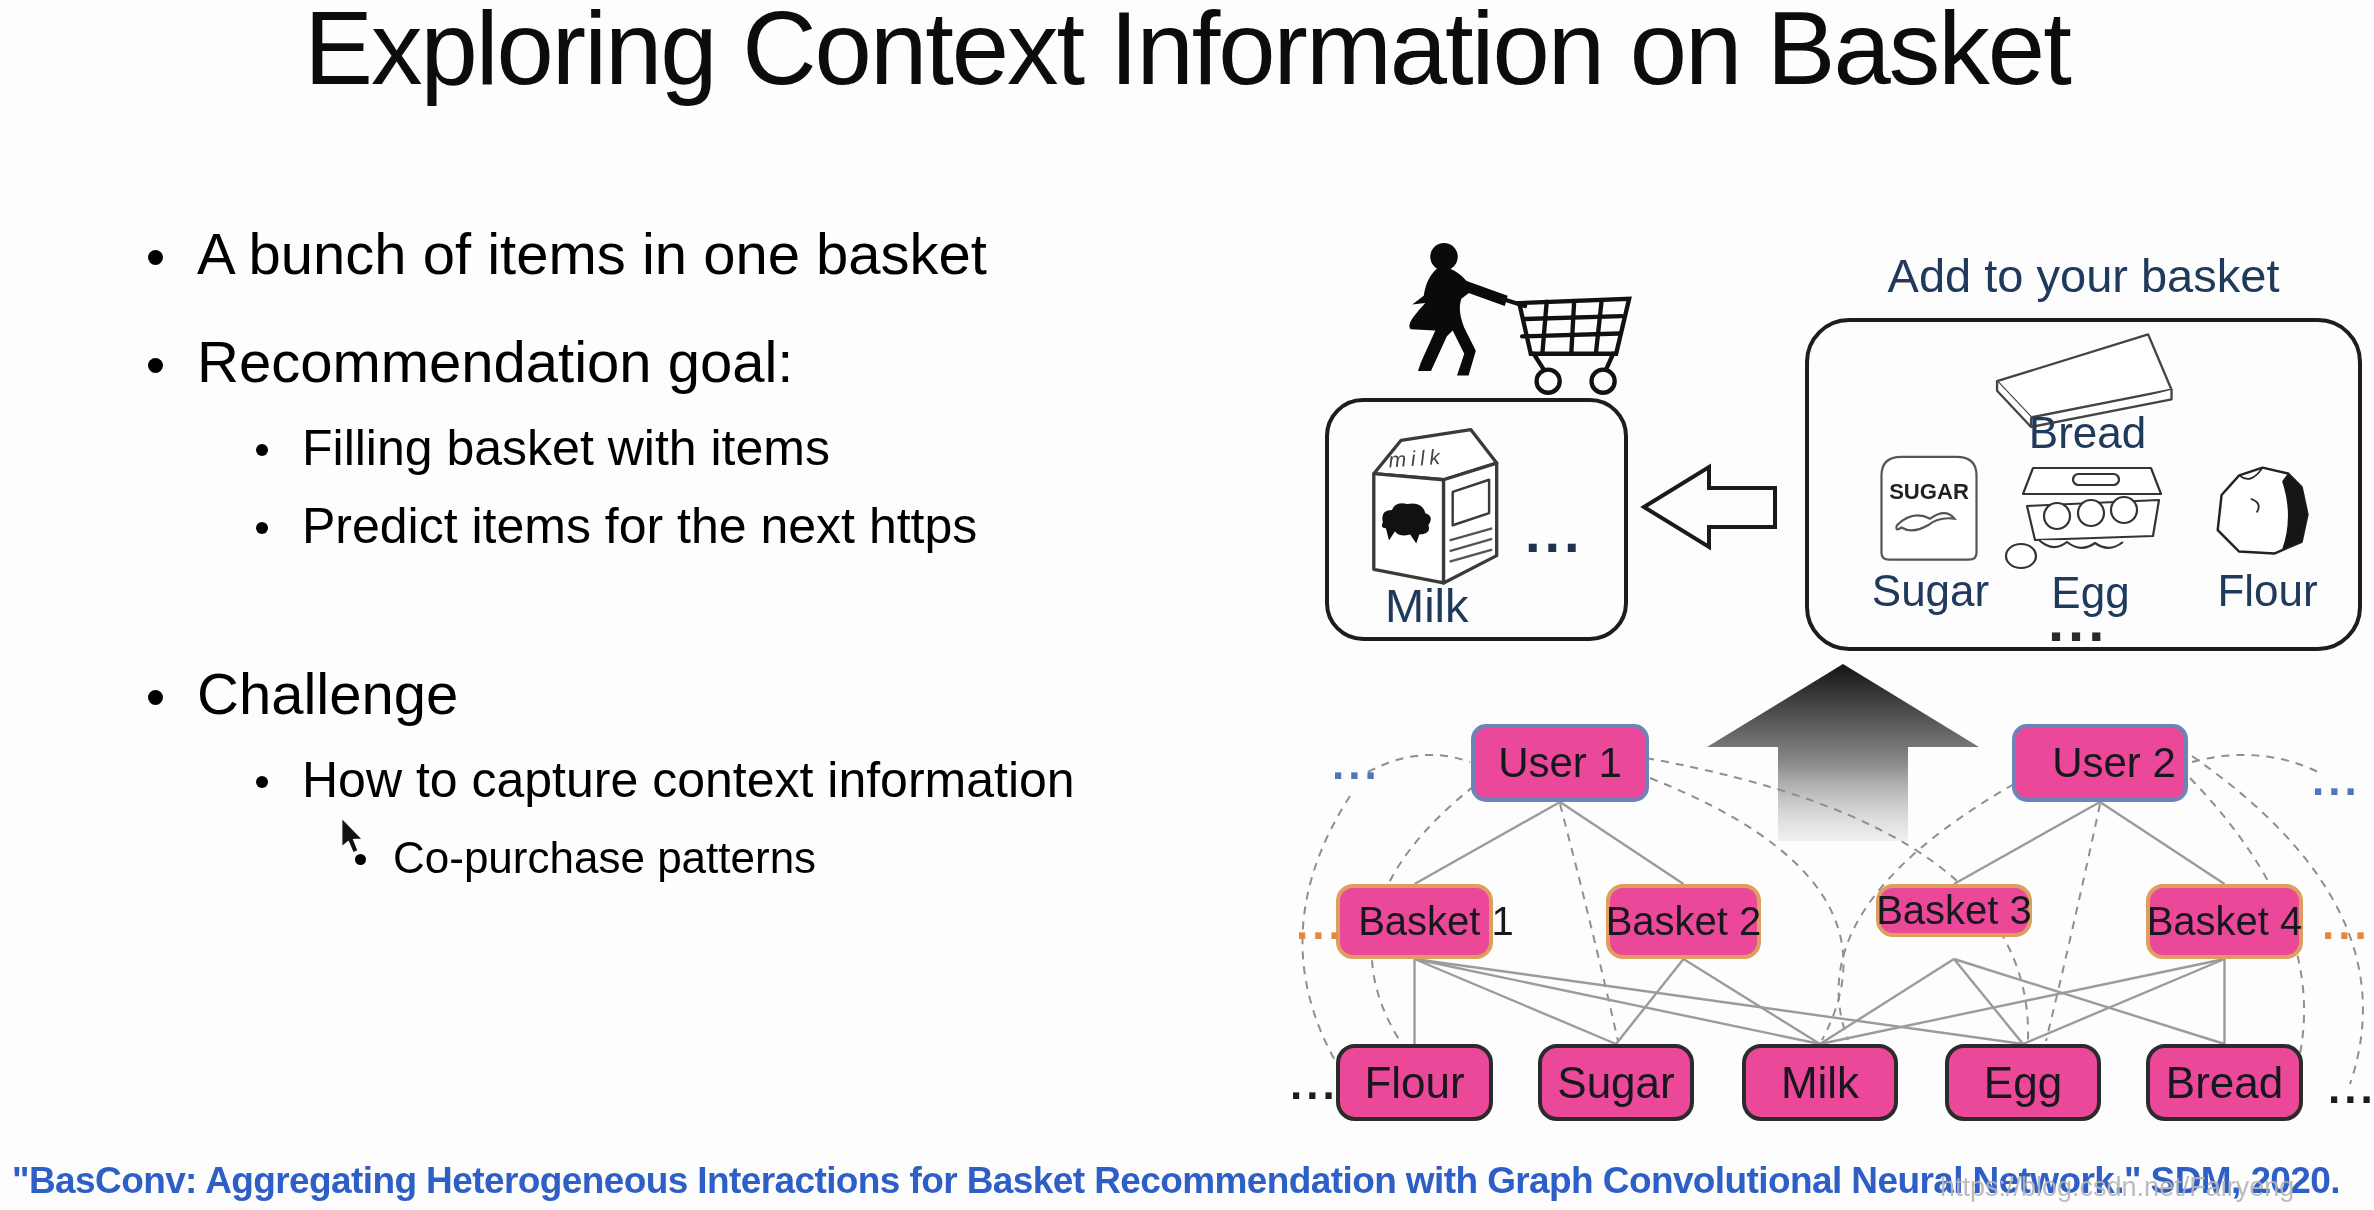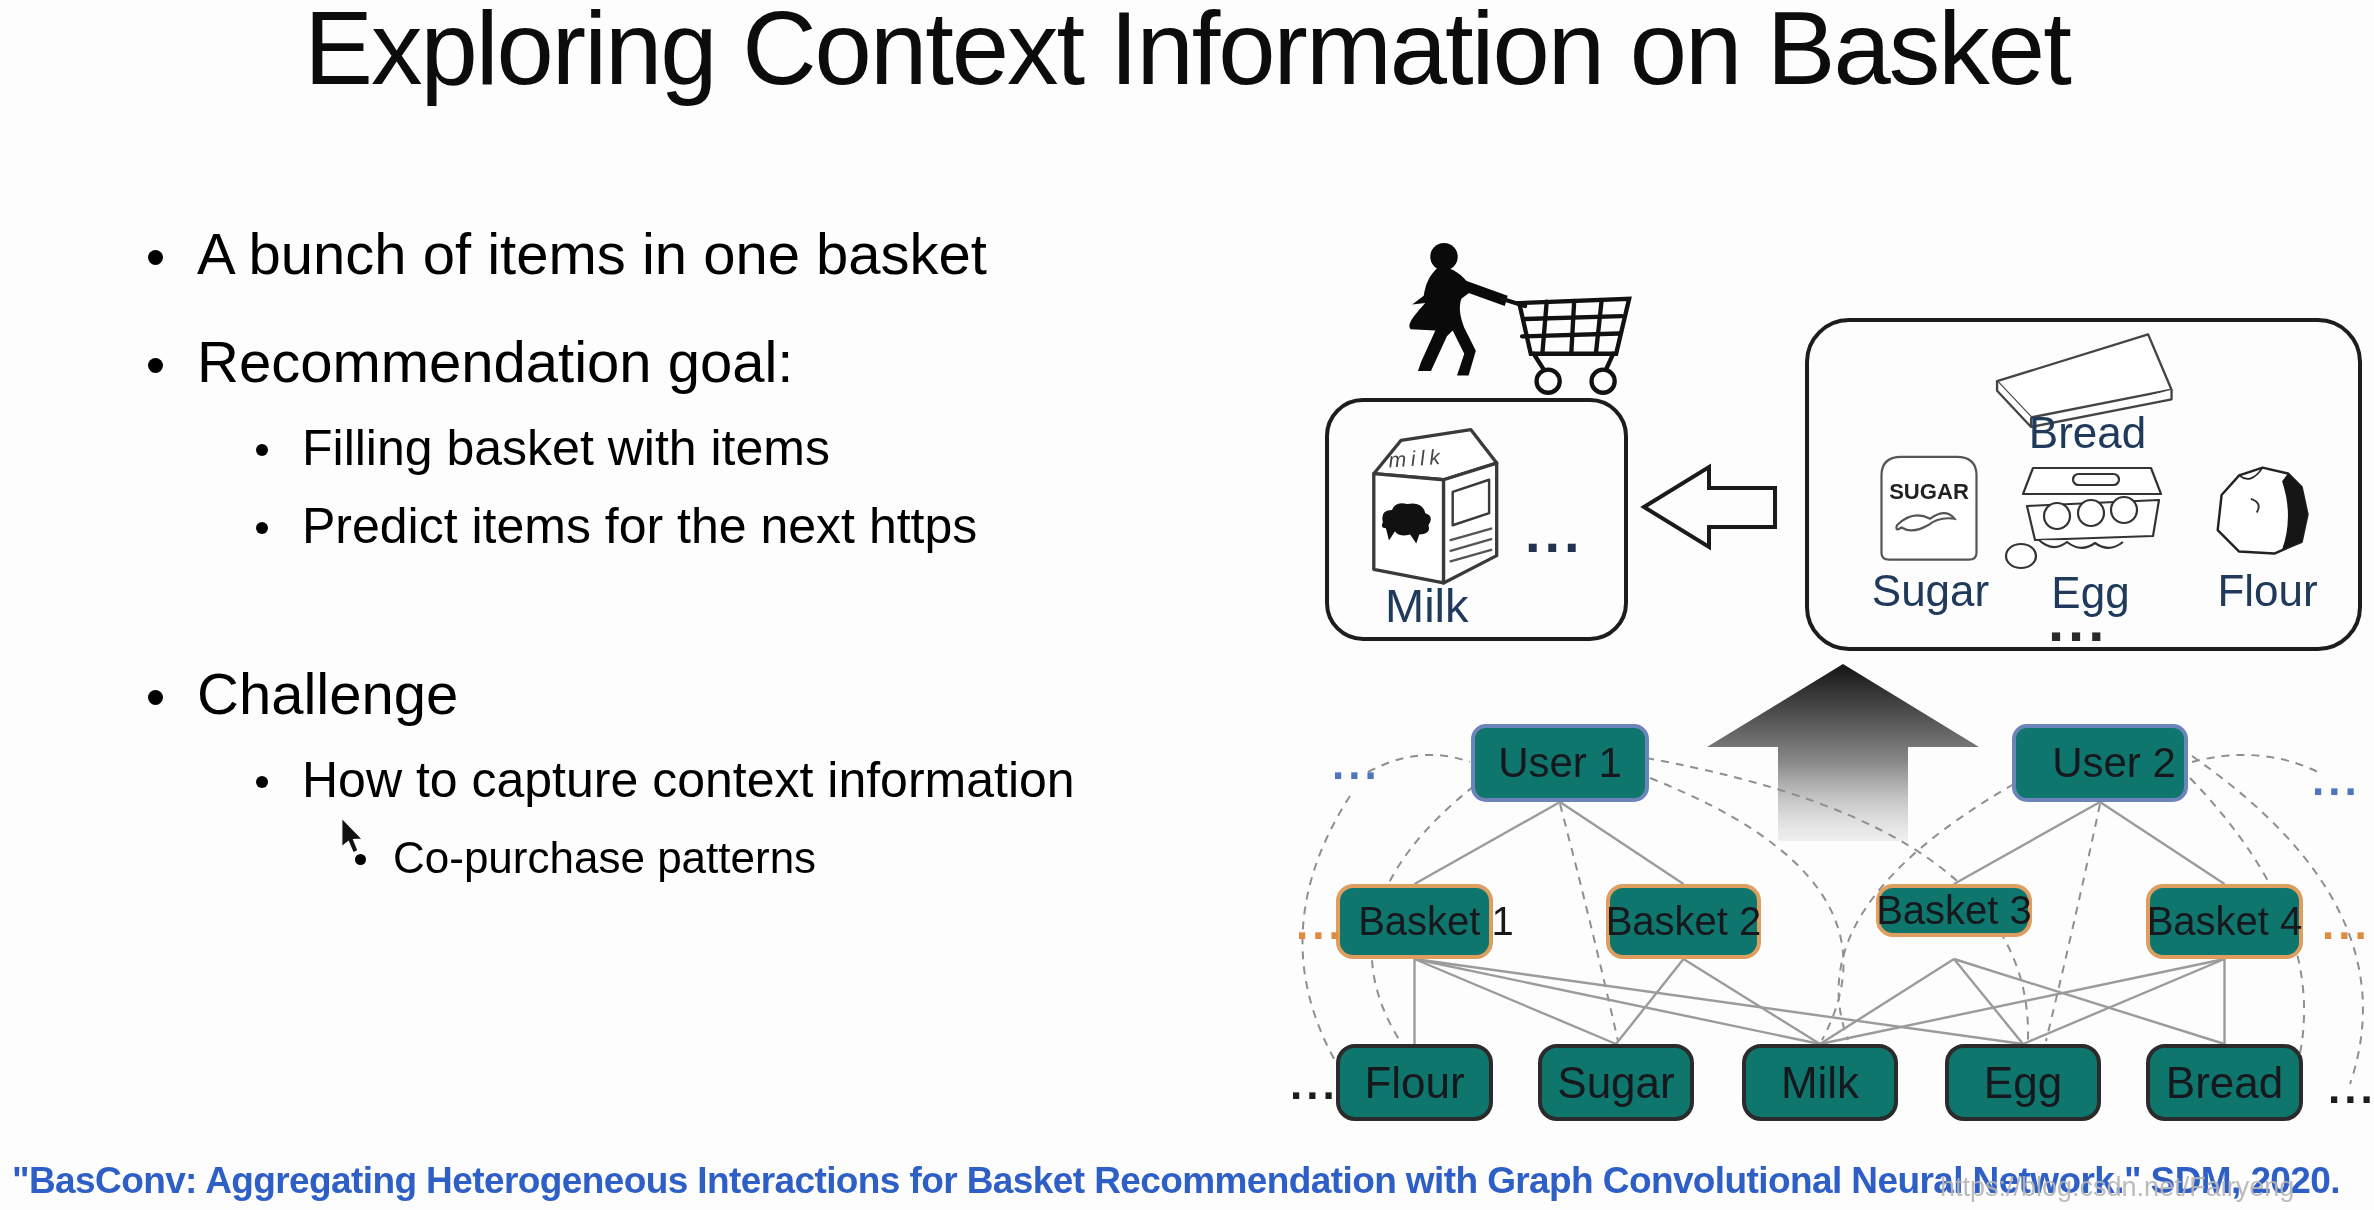--- a/index.html
+++ b/index.html
@@ -13,21 +13,21 @@
   }
   
   .bullet-row{position:absolute;display:flex;align-items:flex-start;color:#000;}
   .bullet-dot{border-radius:50%;background:#000;flex:0 0 auto;}
   .bullet-text{white-space:nowrap;line-height:1.12;}
   
   .panel{position:absolute;background:#fdfdfd;border:4px solid #1d1d1d;box-sizing:border-box;}
   .panel-label{position:absolute;color:#203a5c;font-weight:500;white-space:nowrap;}
   .dots{position:absolute;font-weight:700;letter-spacing:4px;line-height:1;white-space:nowrap;}
   
-  .node{position:absolute;background:#0f766e;box-sizing:border-box;display:flex;
+  .node{position:absolute;background:#ec4899;box-sizing:border-box;display:flex;
         align-items:center;justify-content:center;white-space:nowrap;color:#16181d;}
   .node-user{border:4px solid #6b85ba;border-radius:15px;font-size:42px;font-weight:500;}
   .node-basket{border:4px solid #dd9e5f;border-radius:17px;font-size:40px;font-weight:500;}
   .node-item{border:4px solid #2b2b2b;border-radius:19px;font-size:44px;font-weight:500;}
   .citation{
     position:absolute;left:12px;top:1160px;font-size:37px;font-weight:600;
     letter-spacing:-0.6px;color:#2e5fc6;white-space:nowrap;
   }
   .watermark{
     position:absolute;left:1940px;top:1172px;font-size:27px;color:#b5b5b5;
@@ -153,20 +153,21 @@
       <path d="M64 84 L92 76"></path>
         <path d="M64 91 L92 83"></path>
         <path d="M64 98 L92 90"></path>
     </g>
     <text x="24" y="36" font-size="14" font-style="italic" fill="#444" letter-spacing="3" transform="rotate(-4 24 36)">milk</text>
     <path fill="#111" d="M20 72 Q18 64 26 64 Q28 58 36 60 Q46 58 48 66 Q54 68 50 74 Q52 80 44 80 L42 86 L38 80 Q30 82 28 78 L24 84 L22 76 Q18 76 20 72 Z"></path>
   </svg>
   <div class="dots" style="left:1525px;top:505px;font-size:56px;color:#22334f;z-index:3;">...</div>
   <div class="panel-label" style="left:1385px;top:578px;font-size:47px;z-index:3;">Milk</div>
 
+  <div class="panel-label" style="left:1805px;top:248px;width:557px;text-align:center;font-size:47px;z-index:2;">Add to your basket</div>
   <div class="panel" style="left:1805px;top:318px;width:557px;height:333px;border-radius:44px;z-index:2;"></div>
 
   <svg class="abs" style="left:1985px;top:328px;z-index:3;" width="205" height="100" viewBox="0 0 190 94">
     <g stroke="#444" stroke-width="2.2" fill="#fff" stroke-linejoin="round">
       <path d="M10 50 L152 6 L174 58 L42 84 Z"></path>
       <path d="M10 50 L10 59 L42 93 L42 84"></path>
       <path d="M174 58 L174 67 L42 93"></path>
     </g>
   </svg>
   <div class="panel-label" style="left:2005px;top:408px;width:165px;text-align:center;font-size:44px;z-index:3;">Bread</div>

